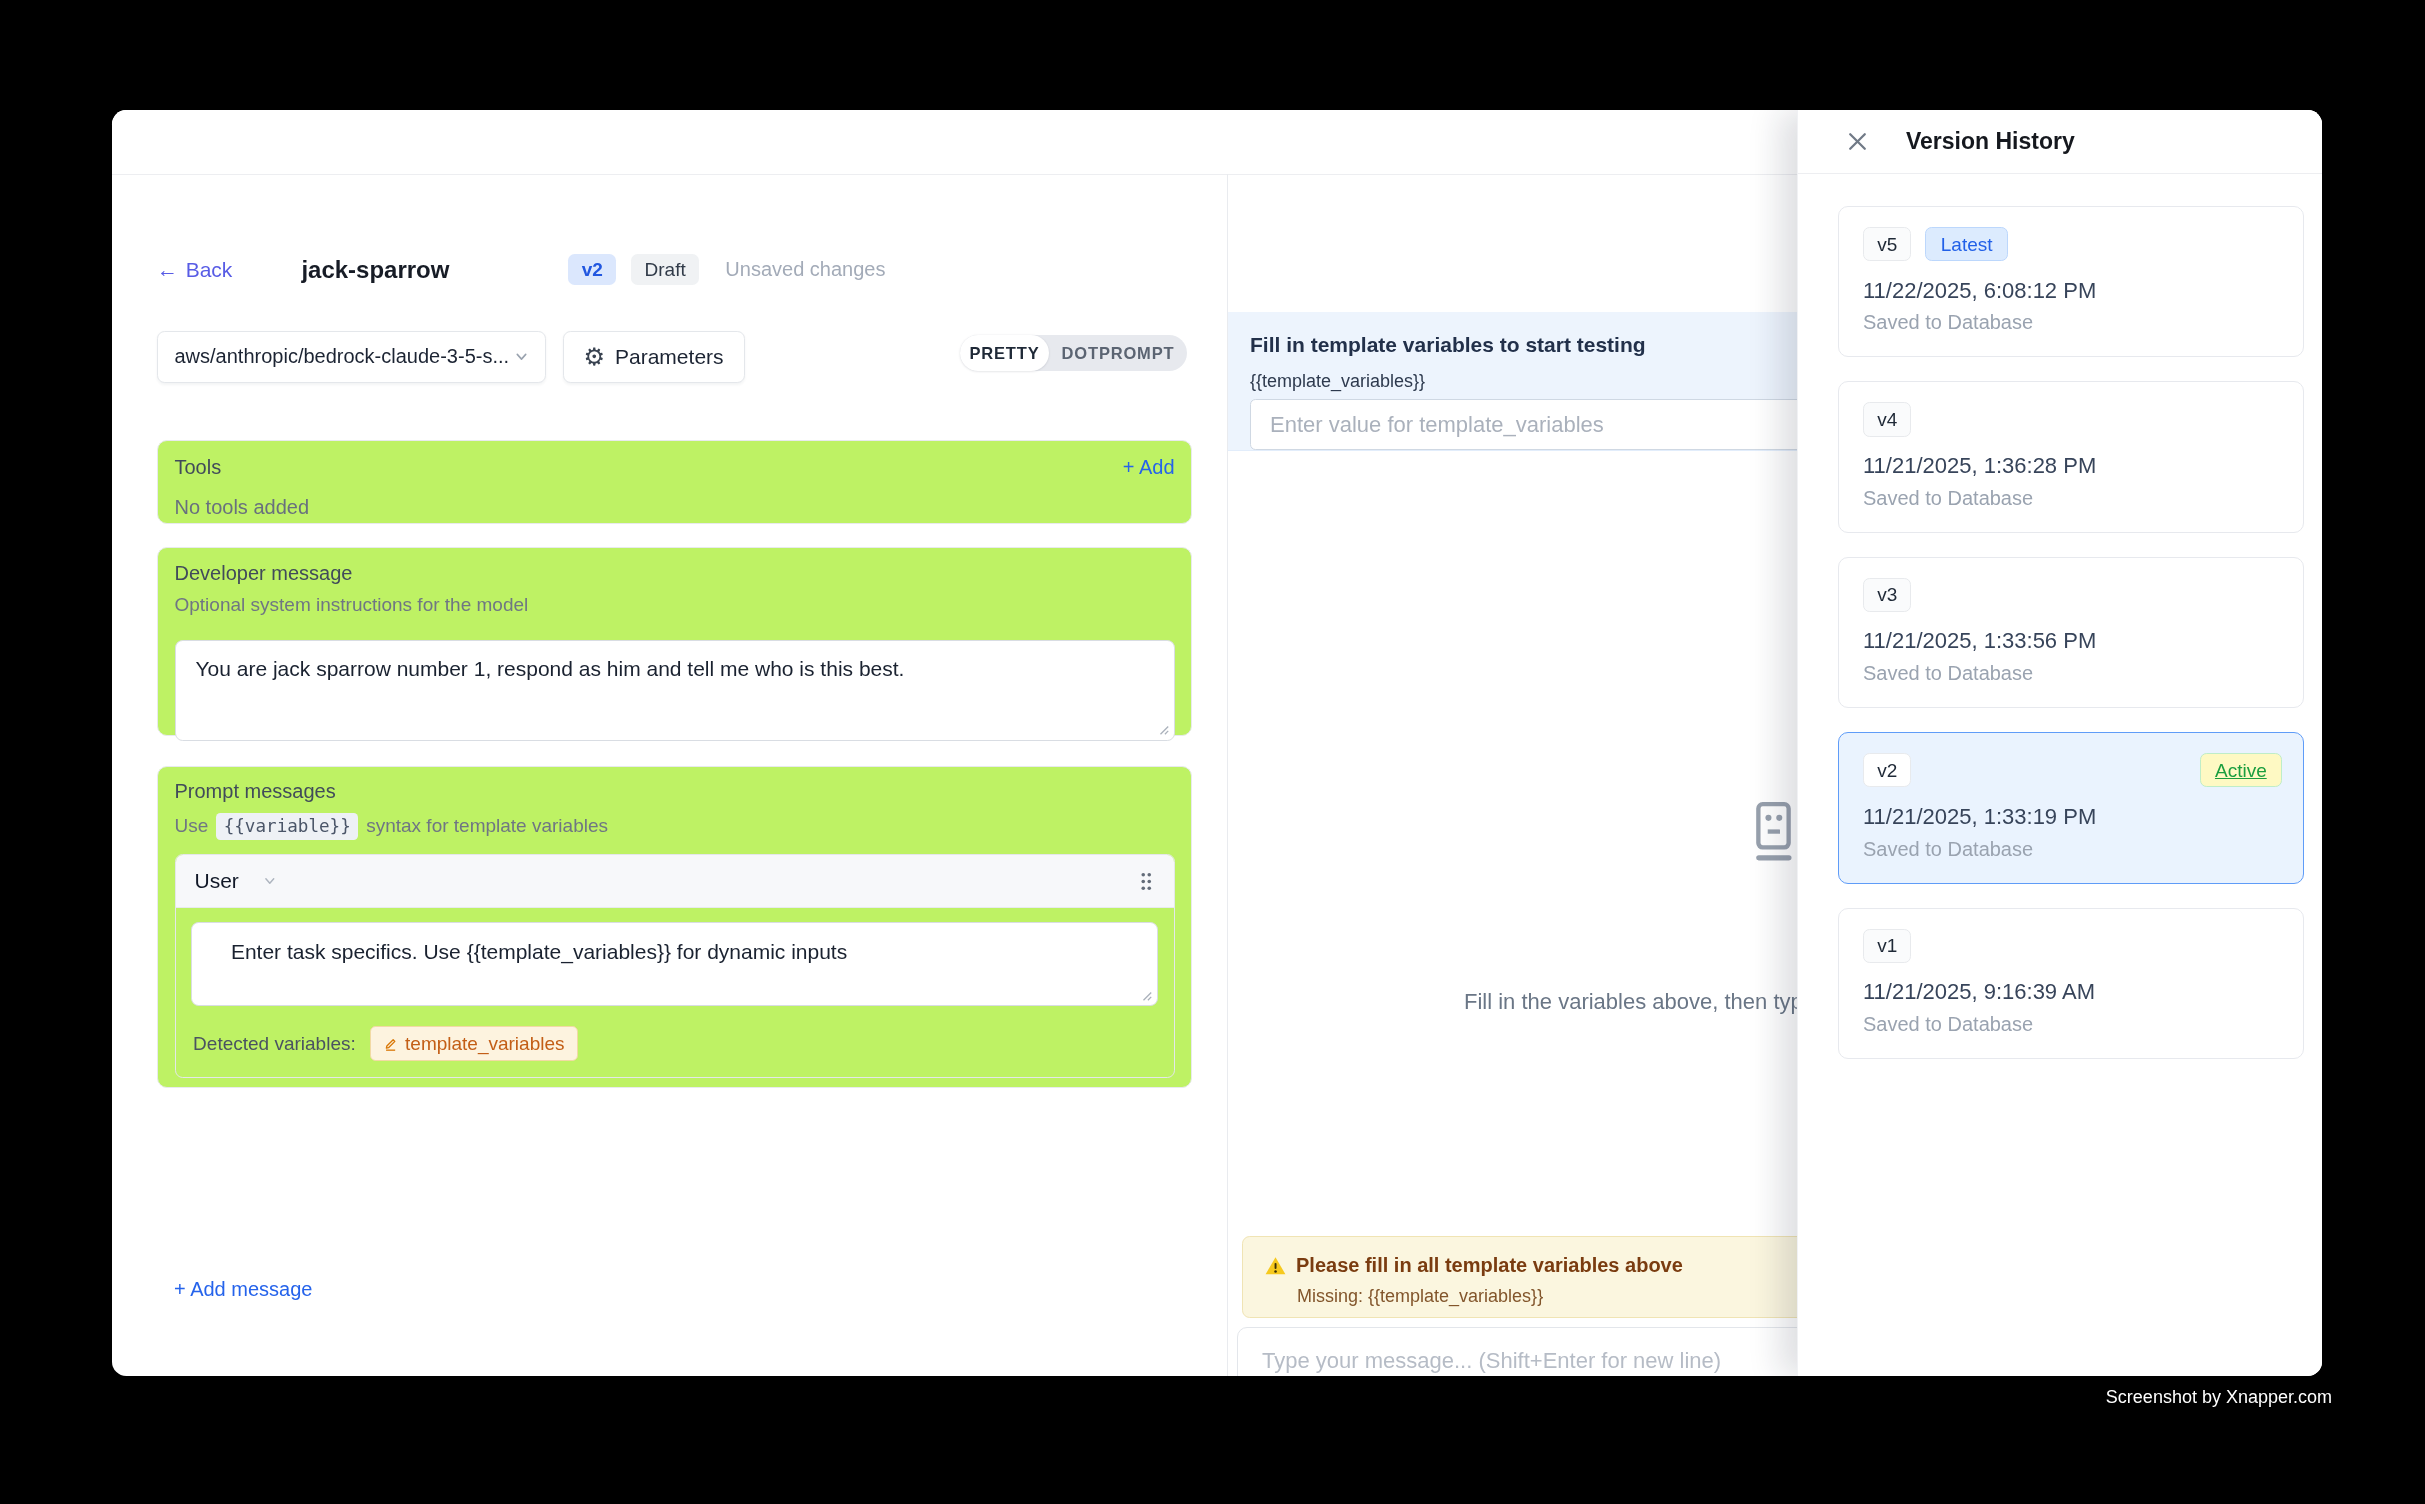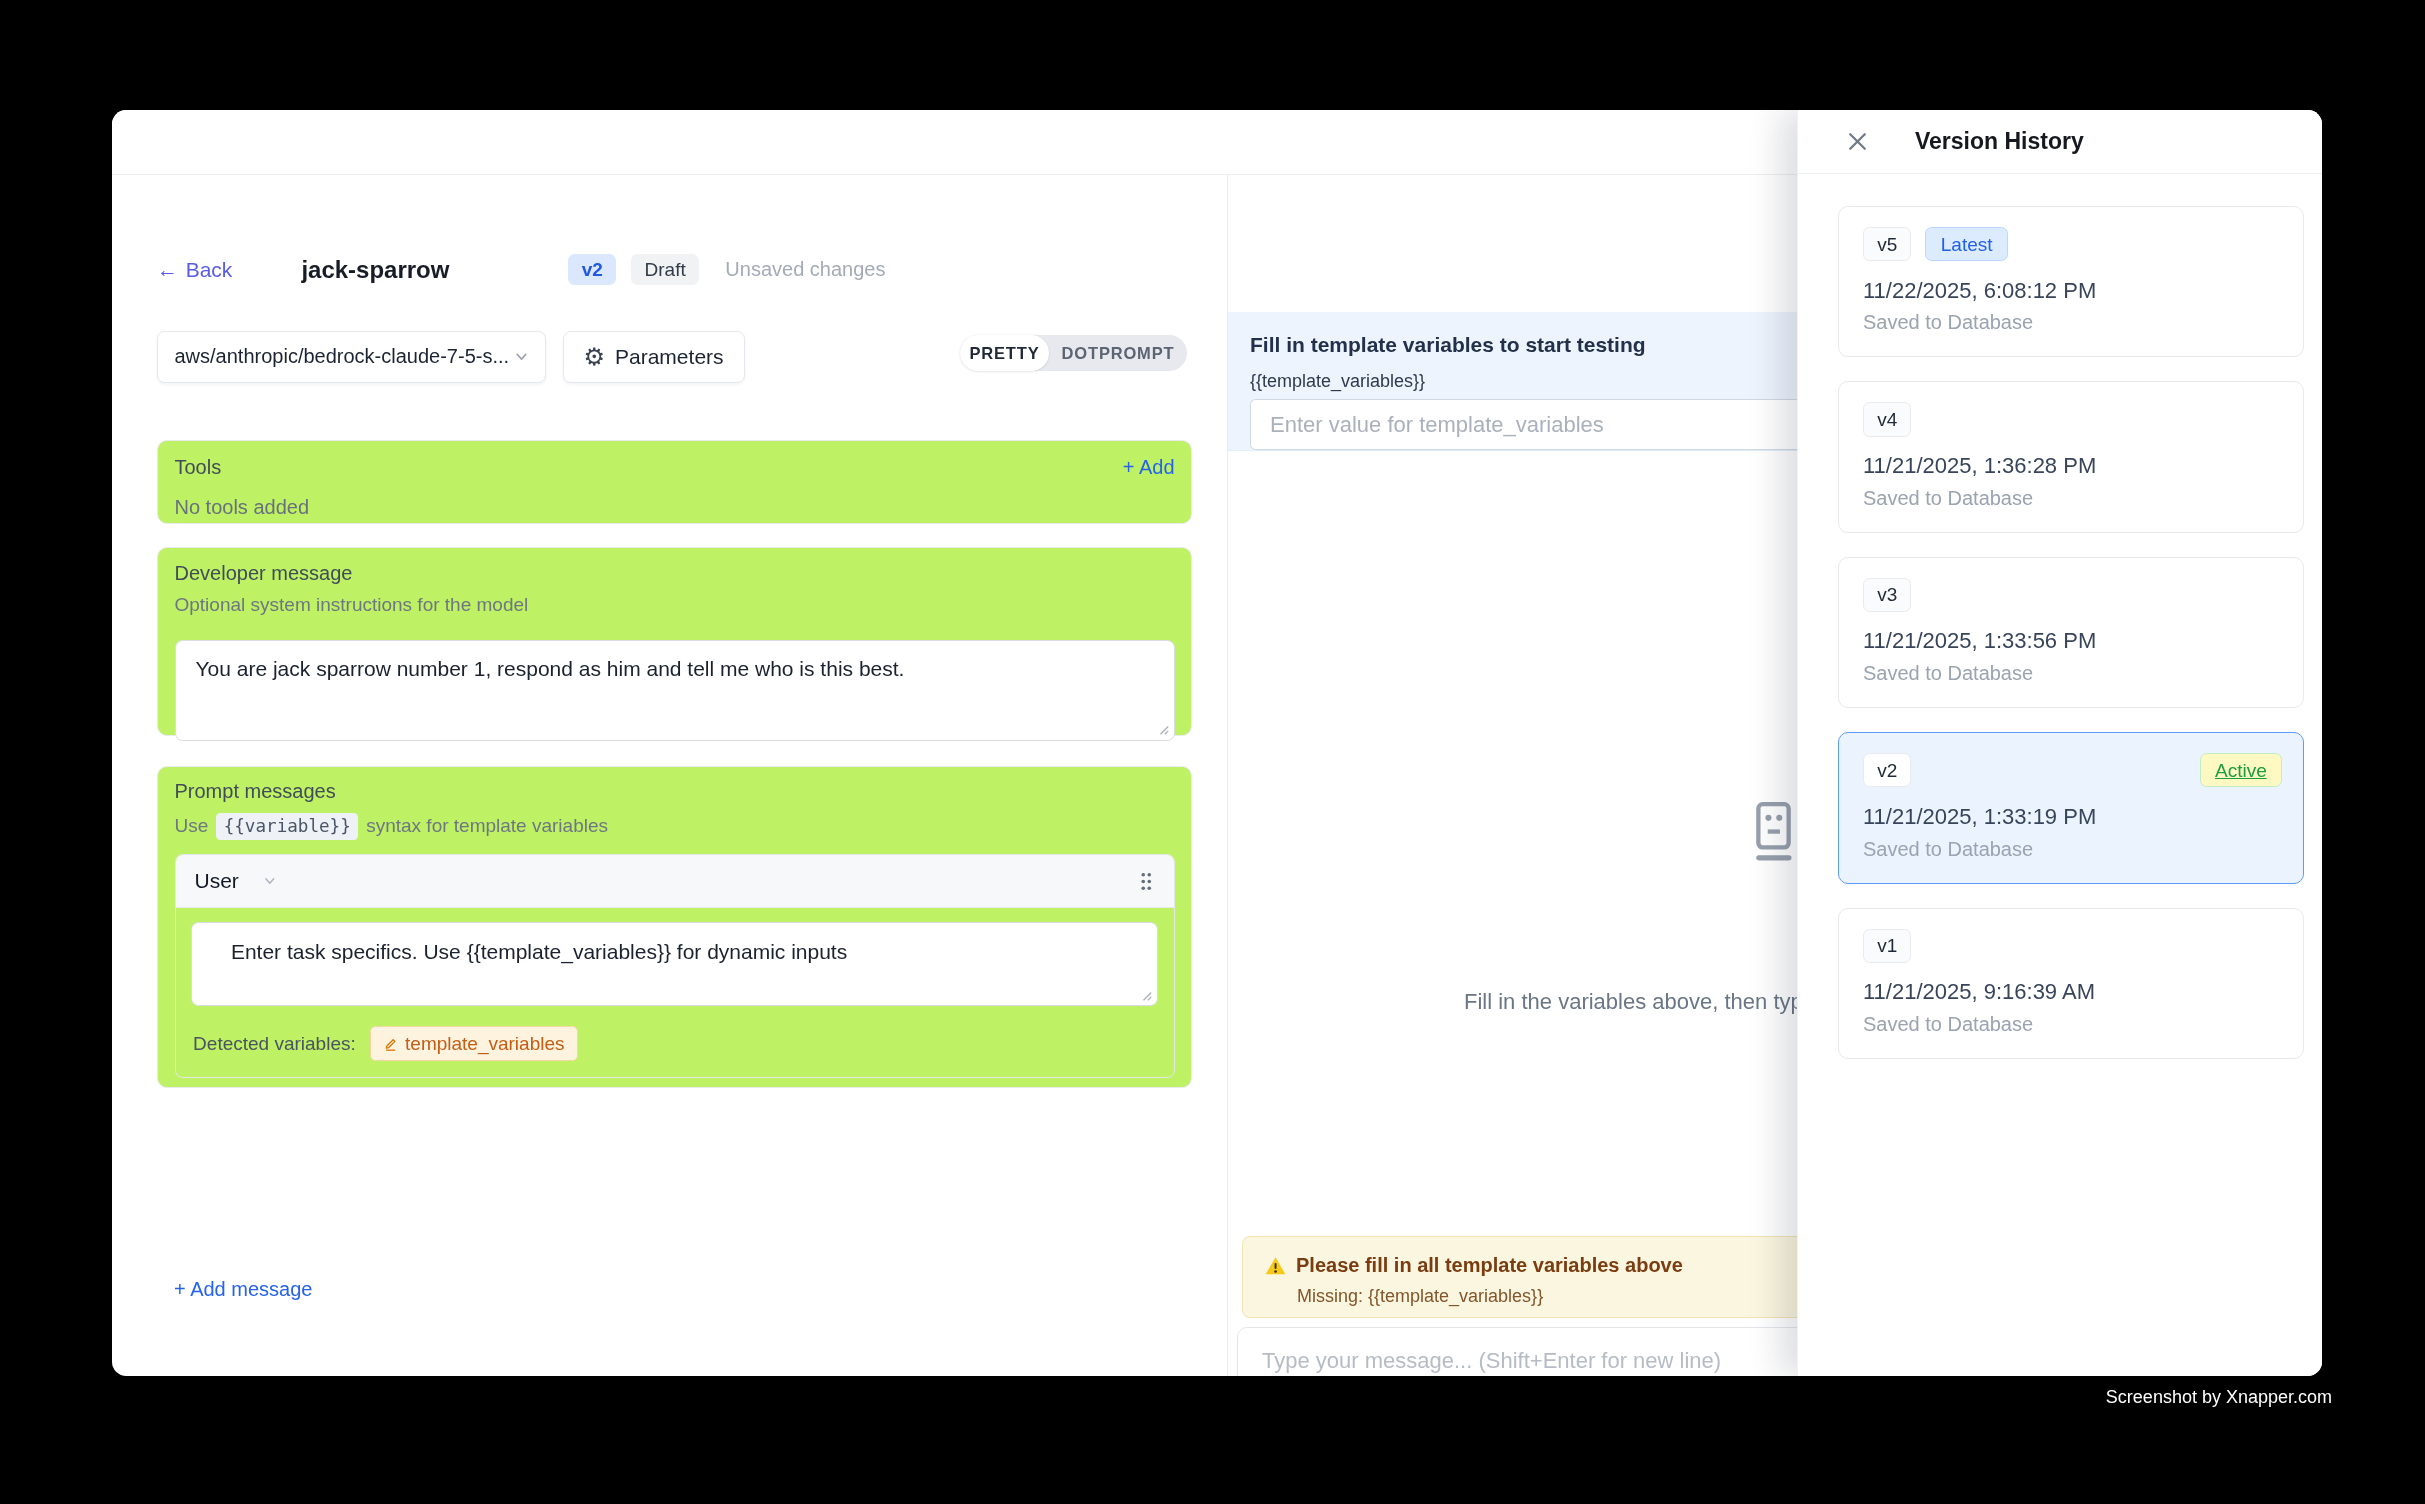--- a/index.html
+++ b/index.html
@@ -91,21 +91,21 @@
   #chat-input{position:absolute;left:1125px;top:1217px;width:689px;height:132px;border:1.1px solid #e3e6eb;
               border-radius:10px 10px 0 0;background:#fff;box-sizing:border-box;}
   #chat-input input{border:none;outline:none;width:634px;margin:19px 0 0 22px;font-size:22px;color:#1a2230;
               font-family:"Liberation Sans","DejaVu Sans",sans-serif;background:transparent;}
   #chat-input input::placeholder{color:#b6bcc6;}
 
   
   #vh-panel{position:absolute;left:1685px;top:0;width:525px;height:100%;background:#fff;
             border-radius:0 14.3px 14.3px 0;box-shadow:-16.5px 0 33px rgba(20,30,50,.14);border-left:0.6px solid #f0f1f4;}
   #vh-head{position:absolute;left:0;top:0;width:100%;height:64px;border-bottom:1.1px solid #edeef1;
-           display:flex;align-items:center;gap:45px;padding-left:47px;box-sizing:border-box;}
+           display:flex;align-items:center;gap:36px;padding-left:47px;box-sizing:border-box;}
   #vh-title{font-size:23px;font-weight:700;color:#15181e;}
   #vh-list{position:absolute;left:40px;top:96px;width:466px;display:flex;flex-direction:column;gap:24px;}
   .vcard{position:relative;border:1.1px solid #e7e9ee;border-radius:10px;background:#fff;padding:20px 24px 22px 24px;box-sizing:border-box;}
   .vcard.active{background:#eaf3fe;border-color:#5f9cf8;}
   .vcard-top{display:flex;align-items:center;gap:14px;}
   .vbadge{font-size:19px;color:#1f2937;background:#fafbfc;border:1.1px solid #e8eaed;border-radius:6.6px;padding:6.6px 13.2px;line-height:1;}
   .vcard.active .vbadge{background:#fff;}
   .vtag{font-size:19px;border-radius:6.6px;padding:6.6px 14.3px;line-height:1;}
   .vtag.latest{background:#dcebfe;border:1.1px solid #bcd7fc;color:#2160e8;}
   .vtag.active{position:absolute;right:21px;top:20px;background:#fef9c3;border:1.1px solid #bfedc8;color:#1a9e3f;text-decoration:underline;}
@@ -132,21 +132,21 @@
       <div class="doc-title">jack-sparrow</div>
       <div class="badge-group">
         <span class="badge badge-version">v2</span>
         <span class="badge badge-draft">Draft</span>
         <span class="unsaved">Unsaved changes</span>
       </div>
     </div>
 
     <div class="model-row">
       <div class="select-btn">
-        <span class="val nowrap">aws/anthropic/bedrock-claude-7-5-s...</span>
+        <span class="val nowrap">aws/anthropic/bedrock-claude-3-5-s...</span>
         <svg width="19" height="19" viewBox="0 0 36 36">
           <polyline points="10,14 18,23 26,14" fill="none" stroke="#9aa3af" stroke-width="3" stroke-linecap="round" stroke-linejoin="round"></polyline>
         </svg>
       </div>
       <div class="btn">
         <span class="gear">⚙</span>
         <span class="lbl">Parameters</span>
       </div>
     </div>
 

